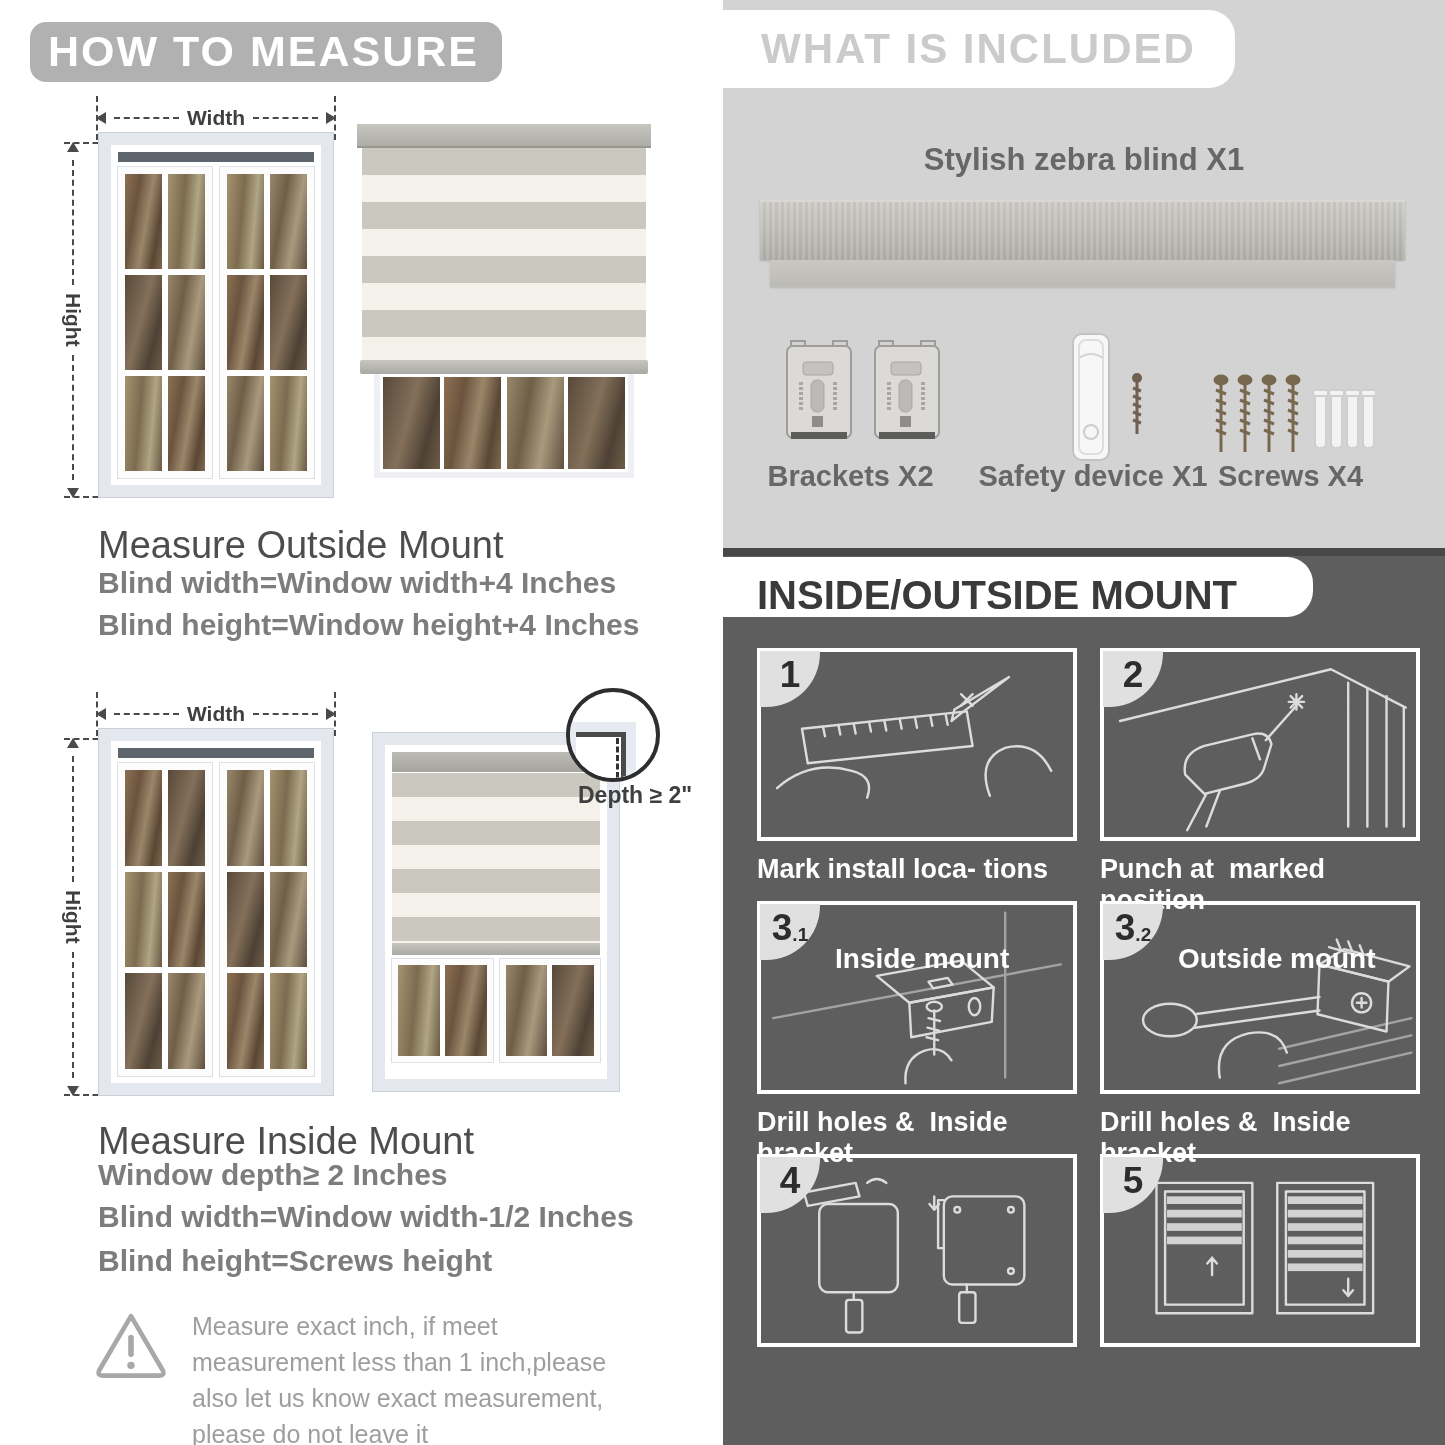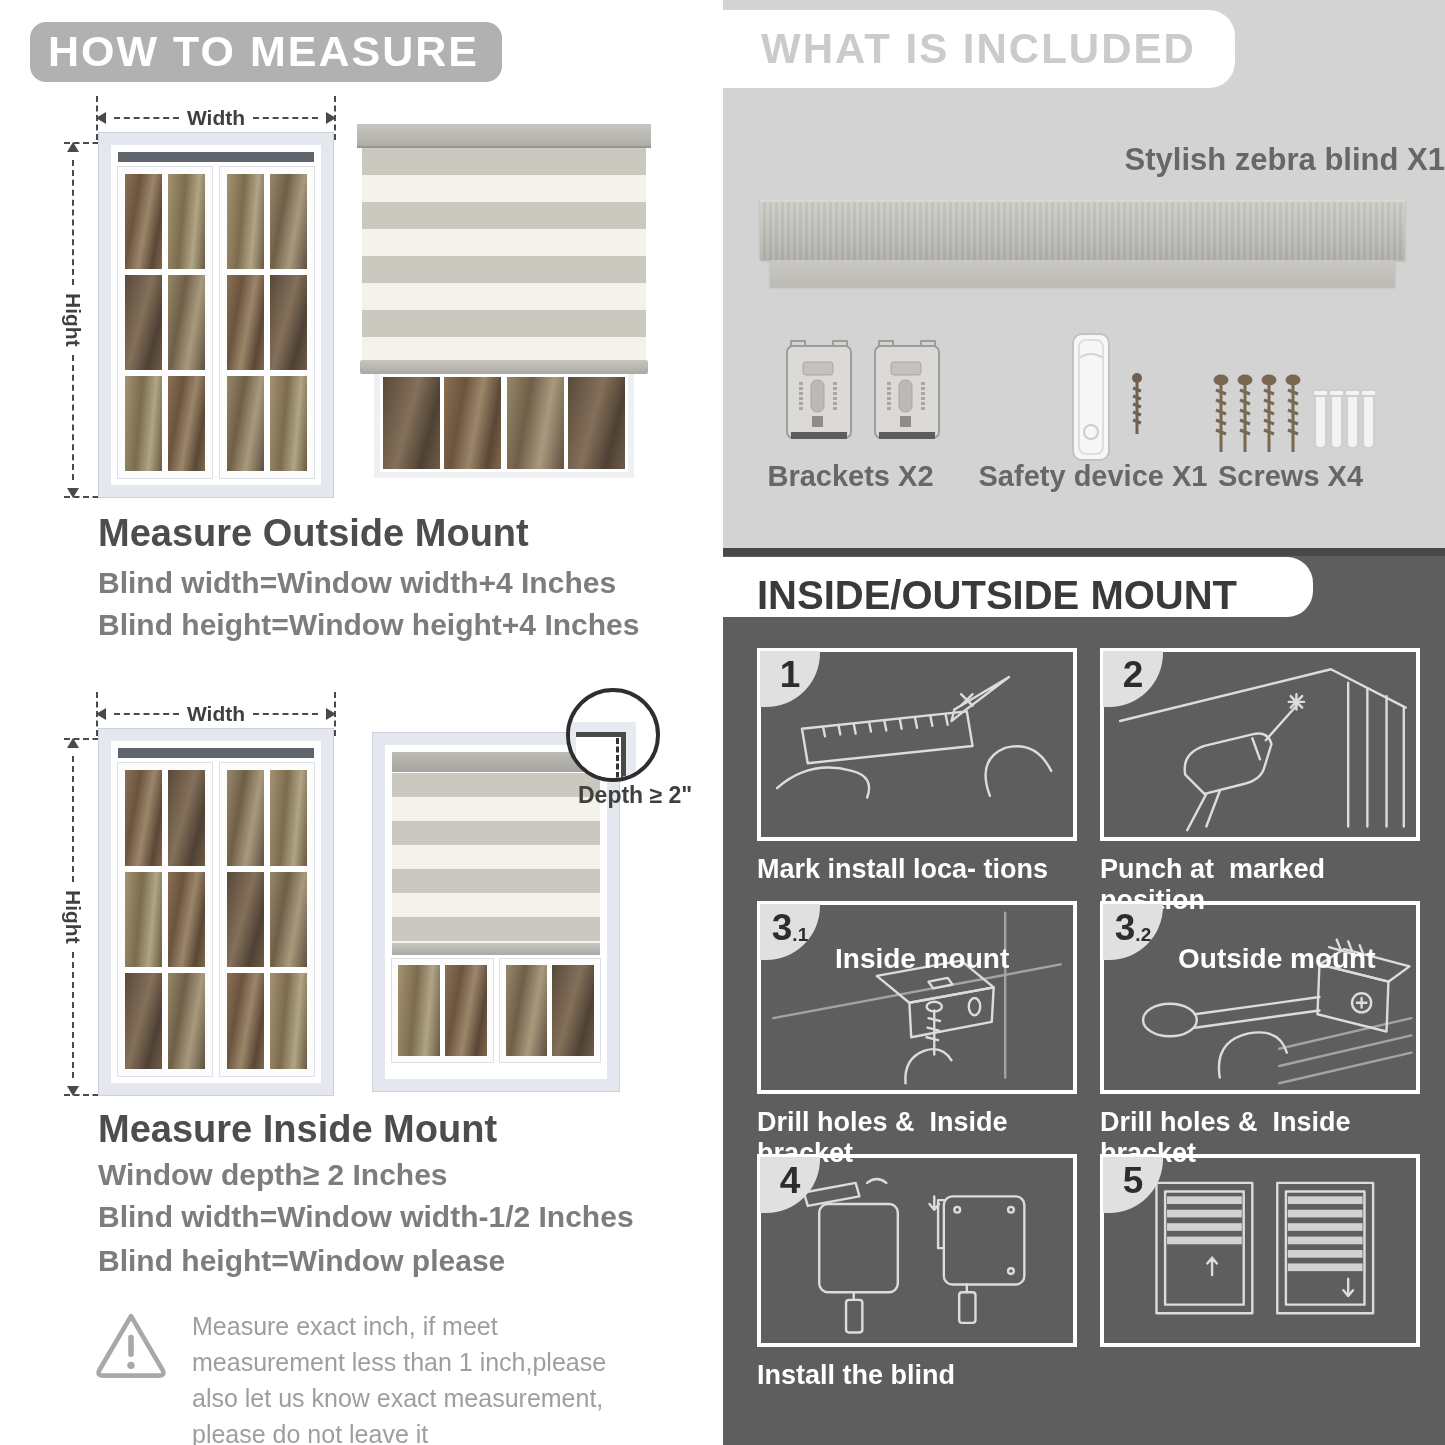--- a/index.html
+++ b/index.html
@@ -5,21 +5,21 @@
   * { box-sizing: border-box; margin: 0; padding: 0; }
   html,body { background:#fff; }
   #root { position:relative; width:1445px; height:1445px; background:#ffffff;
           font-family:"Liberation Sans", sans-serif; overflow:hidden; }
 
   
   .banner-l { position:absolute; left:30px; top:22px; width:472px; height:60px;
               background:#b1b1b1; border-radius:16px; color:#fff; font-size:43px;
               font-weight:bold; letter-spacing:2px; line-height:58px; padding-left:18px; }
 
-  .mtitle { position:absolute; left:98px; font-size:38px; font-weight:bold; color:#4d4d4d; }
+  .mtitle { position:absolute; left:98px; font-size:38px; font-weight:normal; color:#4d4d4d;margin-top:12px; }
   .mline  { position:absolute; left:98px; font-size:30px; font-weight:bold; color:#7d7d7d;text-align:center; }
 
   
   .dim-x { position:absolute; display:flex; align-items:center; gap:8px;
            color:#3f3f3f; font-weight:bold; font-size:21px; }
   .dim-x .dash { flex:1; height:0; border-top:2px dashed #4a4a4a; }
   .arr-l { width:0; height:0; border-top:6px solid transparent; border-bottom:6px solid transparent; border-right:10px solid #4a4a4a; }
   .arr-r { width:0; height:0; border-top:6px solid transparent; border-bottom:6px solid transparent; border-left:10px solid #4a4a4a; }
   .dim-x .tick { position:absolute; top:-10px; height:44px; width:0; border-left:2px dashed #4a4a4a; }
   .dim-x .tick.t1 { left:0; } .dim-x .tick.t2 { right:0; }
@@ -74,21 +74,21 @@
   .depth-label { position:absolute; left:578px; top:782px; font-size:23px; font-weight:bold; color:#3f3f3f; }
 
   .warning { position:absolute; left:92px; top:1308px; display:flex; gap:22px; }
   .warning .wtext { width:460px; font-size:25px; color:#9e9e9e; line-height:36px; }
 
   
   .included { position:absolute; left:723px; top:0; width:722px; height:548px; background:#d3d3d3; }
   .banner-rt { position:absolute; left:0; top:10px; width:512px; height:78px; background:#fff;
                border-radius:0 26px 26px 0; line-height:78px; padding-left:38px;
                font-size:42px; font-weight:bold; color:#cbcbcb; letter-spacing:2px; }
-  .product-label { position:absolute; left:0; top:142px; width:722px; text-align:right;
+  .product-label { position:absolute; left:0; top:142px; width:722px; text-align:center;
                    font-size:31px; font-weight:bold; color:#676767; }
   .cassette-main { position:absolute; left:37px; top:200px; width:645px; height:60px;
       background:linear-gradient(180deg,#cdccc7,#bdbcb7 60%,#b1b0ab),
                  repeating-linear-gradient(90deg,rgba(255,255,255,.07) 0 3px,rgba(0,0,0,.04) 3px 6px);
       background-blend-mode:overlay; border-top:2px solid #d9d8d4; box-shadow:0 1px 2px rgba(0,0,0,.18); }
   .cassette-sub { position:absolute; left:47px; top:260px; width:625px; height:27px;
       background:linear-gradient(180deg,#c9c8c3,#bbbab5); box-shadow:0 1px 2px rgba(0,0,0,.15); }
   .item-art { position:absolute; }
   .item-label { position:absolute; top:460px; font-size:29px; font-weight:bold; color:#676767; text-align:center; }
 
@@ -249,21 +249,21 @@
   <div class="magnifier">
     <div class="mag-face"></div>
     <div class="mag-line"></div>
     <div class="mag-dash"></div>
   </div>
   <div class="depth-label">Depth ≥ 2"</div>
 
   <h2 class="mtitle" style="top:1108px;">Measure Inside Mount</h2>
   <p class="mline" style="top:1158px;">Window depth≥ 2 Inches</p>
   <p class="mline" style="top:1200px;">Blind width=Window width-1/2 Inches</p>
-  <p class="mline" style="top:1244px;">Blind height=Window please</p>
+  <p class="mline" style="top:1244px;">Blind height=Screws height</p>
 
   <div class="warning">
     <svg width="78" height="72" viewBox="0 0 84 76">
       <path d="M42 8 L76 66 Q79 72 72 72 L12 72 Q5 72 8 66 Z" fill="none" stroke="#a8a8a8" stroke-width="5" stroke-linejoin="round"></path>
       <rect x="39" y="28" width="6" height="24" rx="3" fill="#a8a8a8"></rect>
       <circle cx="42" cy="61" r="4" fill="#a8a8a8"></circle>
     </svg>
     <div class="wtext">Measure exact inch, if meet measurement less than 1 inch,please also let us know exact measurement, please do not leave it</div>
   </div>
 
@@ -465,21 +465,20 @@
                 <circle cx="258" cy="118" r="3"></circle>
               <path d="M212 132 v8"></path>
               <rect x="204" y="140" width="17" height="32" rx="3"></rect>
             </g>
           </svg>
           <div class="badge">
             <b>4</b>
               <small></small>
           </div>
         </div>
-        <div class="caption">Install the blind</div>
       </div>
 
       <div class="step">
         <div class="panel">
           <svg viewBox="0 0 320 193">
             <g class="lineart">
               <rect x="52" y="26" width="100" height="136"></rect>
               <rect x="61" y="35" width="82" height="118"></rect>
             </g>
             <g fill="#d2d2d2">

